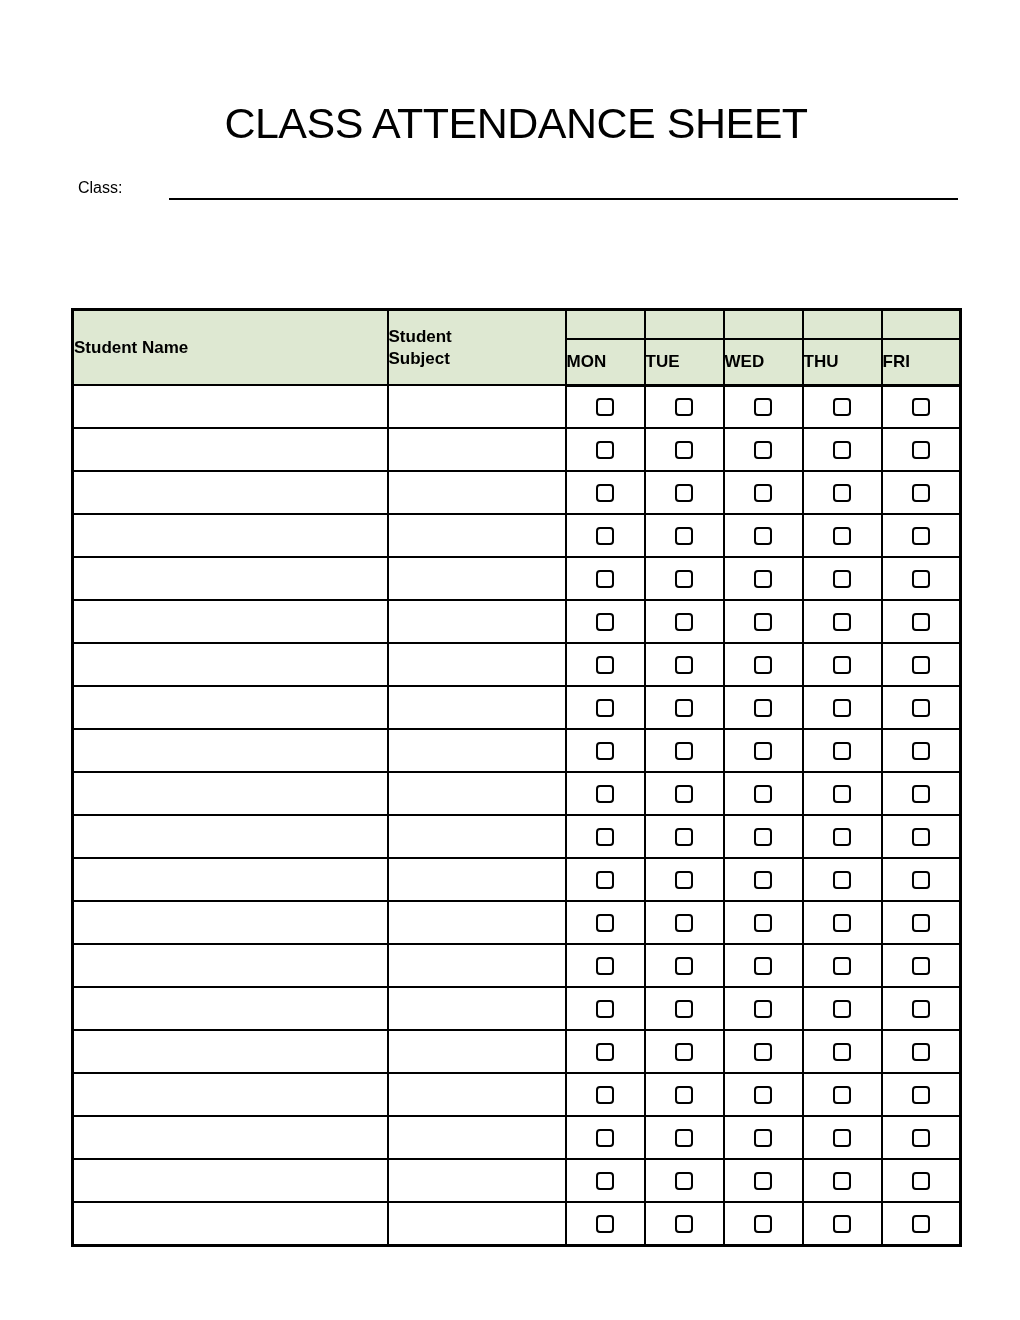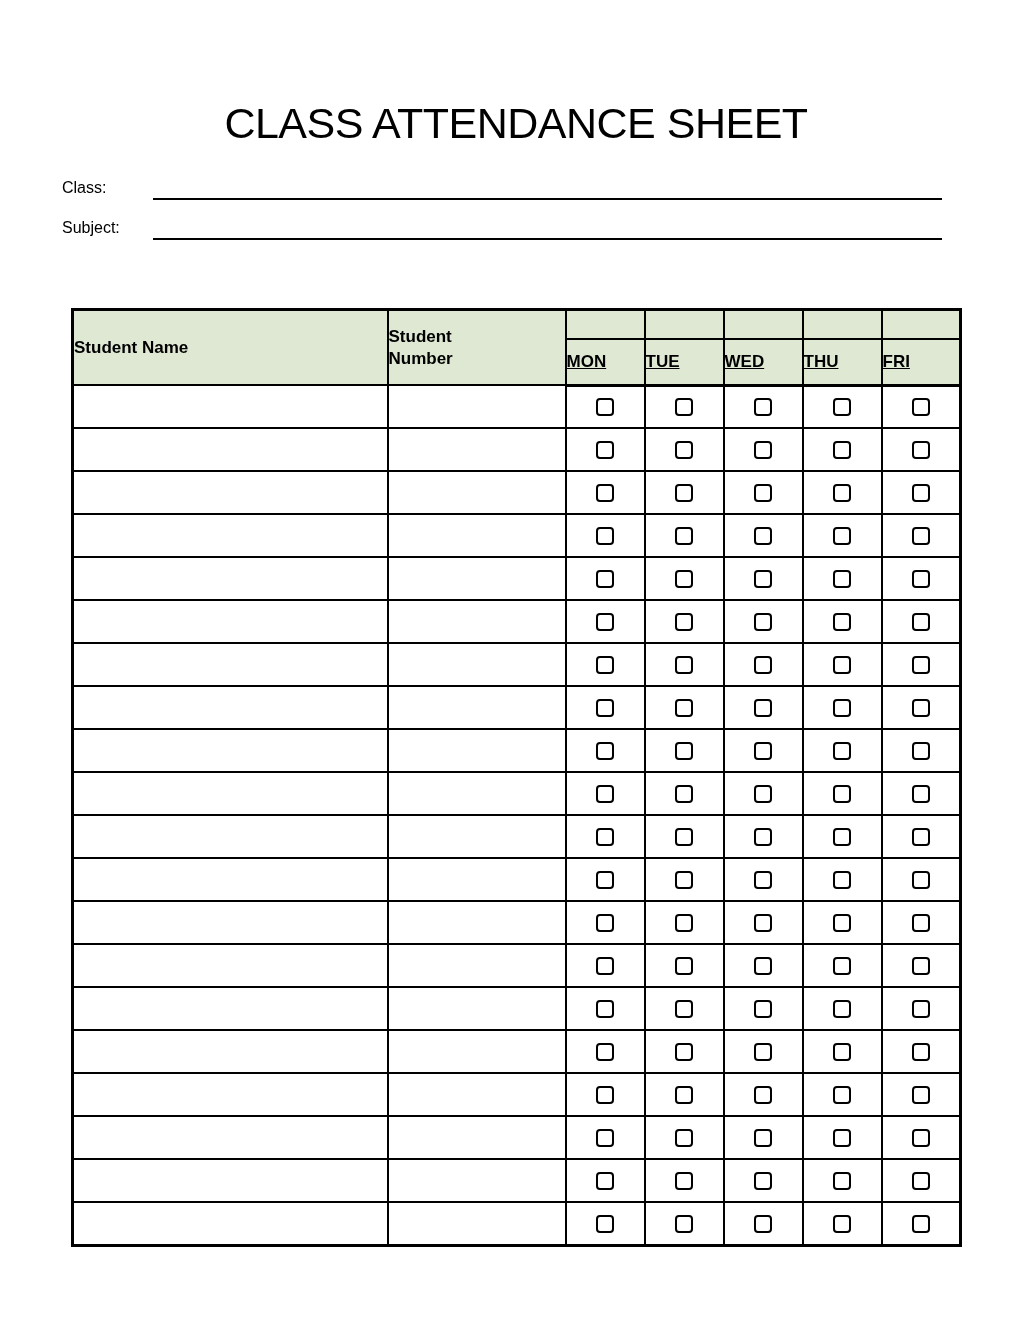--- a/index.html
+++ b/index.html
@@ -21,21 +21,21 @@
     width: 100%;
     text-align: center;
     font-size: 43px;
     line-height: 48px;
     font-weight: 400;
     letter-spacing: -0.5px;
     white-space: nowrap;
   }
   .fields {
     position: absolute;
-    left: 56px;
+    left: 72px;
     top: 176px;
     width: 880px;
   }
   .field-row { position: relative; height: 40px; }
   .field-label {
     position: absolute;
     left: 0;
     top: 2px;
     font-size: 16px;
     line-height: 19px;
@@ -75,21 +75,20 @@
   }
   .wrap { display: inline-block; max-width: 96px; }
   .spacer-cell { height: 29px; }
   .day-row th {
     background: var(--day-blue, #d9e4f1);
     text-align: center;
     height: 33px;
     vertical-align: middle;
     border-bottom-width: 3px;
     padding: 12px 0;
-    text-decoration: underline;
   }
   .att-table tbody tr { height: 43px; }
   .att-table tbody td { background: #fff; }
   .check-cell { text-align: center; vertical-align: middle; }
   .checkbox {
     display: inline-block;
     width: 18px;
     height: 18px;
     border: 2px solid #000;
     border-radius: 4px;
@@ -102,43 +101,39 @@
 
 <div class="page">
 
   <h1 class="title">CLASS ATTENDANCE SHEET</h1>
 
   <div class="fields">
     <div class="field-row">
       <span class="field-label">Class:</span>
       <div class="field-line"></div>
     </div>
-    <div class="field-row">
-      <span class="field-label">Subject:</span>
-      <div class="field-line"></div>
-    </div>
   </div>
 
   <table class="att-table">
     <colgroup>
       <col style="width:315px">
       <col style="width:178px">
       <col style="width:79px">
       <col style="width:79px">
       <col style="width:79px">
       <col style="width:79px">
       <col style="width:79px">
     </colgroup>
     <thead>
       <tr id="hdr-top">
         <th rowspan="2" class="name-col">
           <span>Student Name</span>
         </th>
         <th rowspan="2" class="number-col">
-          <span class="wrap">Student Number</span>
+          <span class="wrap">Student Subject</span>
         </th>
       <th class="spacer-cell"></th>
           <th class="spacer-cell"></th>
           <th class="spacer-cell"></th>
           <th class="spacer-cell"></th>
           <th class="spacer-cell"></th>
         </tr>
       <tr id="hdr-days" class="day-row">
           <th>MON</th>
           <th>TUE</th>

